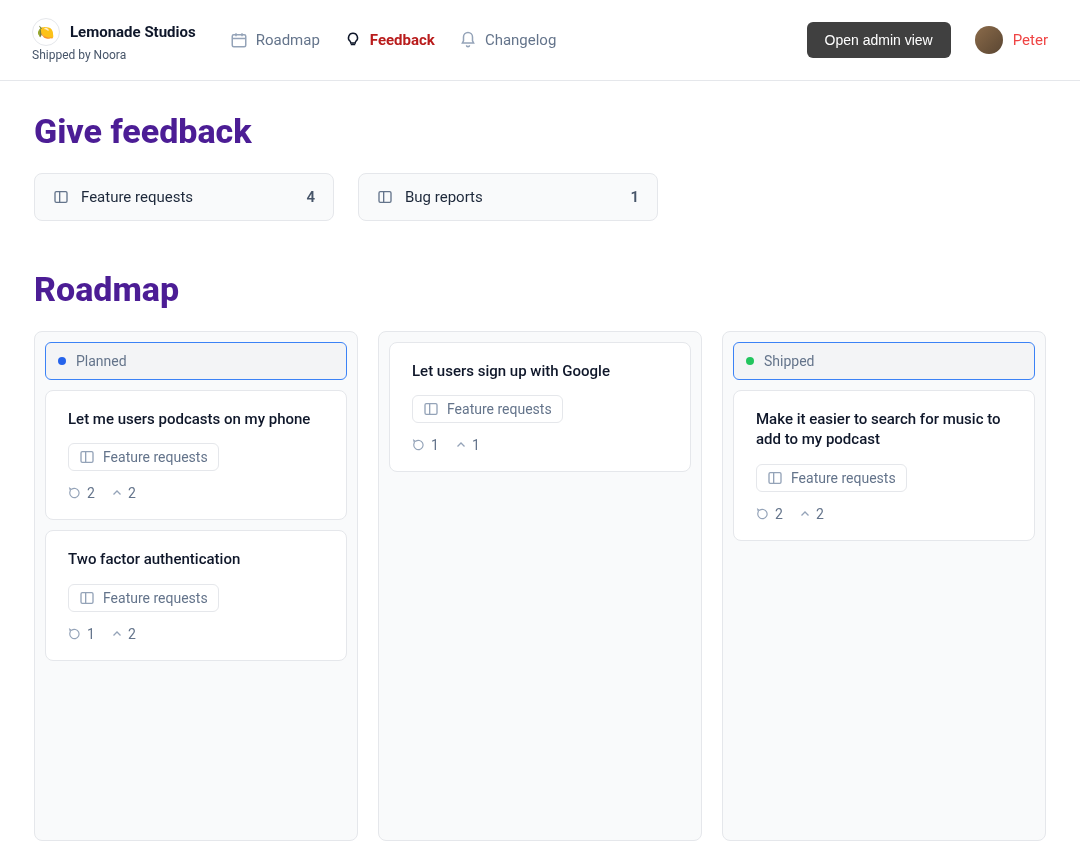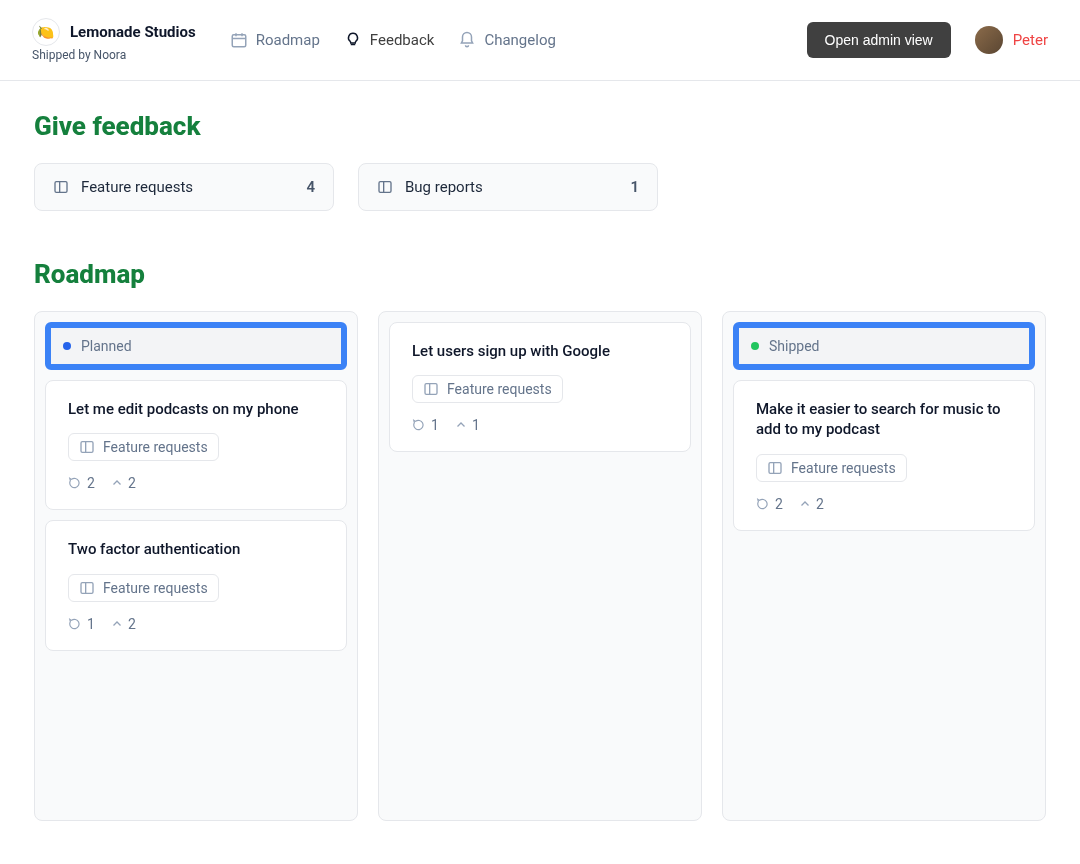--- a/index.html
+++ b/index.html
@@ -45,21 +45,21 @@
     margin-left: 10px;
   }
   .nav-item {
     display: flex;
     align-items: center;
     gap: 8px;
     font-size: 15px;
     color: #64748b;
     cursor: pointer;
   }
-  .nav-item.active { color:#404040; font-weight:400; }
+  .nav-item.active { color:#b91c1c; font-weight:700; }
   .spacer { flex: 1; }
   .admin-btn {
     background: #404040;
     color: #fff;
     border: none;
     padding: 10px 18px;
     border-radius: 6px;
     font-size: 14px;
     font-weight: 500;
     cursor: pointer;
@@ -71,21 +71,21 @@
     cursor: pointer;
   }
   .avatar {
     width: 28px;
     height: 28px;
     border-radius: 50%;
     background: linear-gradient(135deg,#8b6b4a,#5a4632);
   }
   .user-name { font-size: 15px; color:#ef4444; }
   .content { padding: 30px 34px 40px; }
-  h1.section-title { font-size: 26px; font-weight: 800; color:#15803d; margin-bottom: 22px; }
+  h1.section-title { font-size: 34px; font-weight: 800; color:#4c1d95; margin-bottom: 22px; }
   .feedback-cards { display: flex; gap: 24px; margin-bottom: 48px; }
   .fb-card {
     flex: 0 0 300px;
     border: 1px solid #e5e7eb;
     border-radius: 8px;
     padding: 14px 18px;
     display: flex;
     align-items: center;
     gap: 12px;
     background:#f9fafb;
@@ -104,21 +104,21 @@
     min-height: 510px;
     display:flex;
     flex-direction:column;
     gap:10px;
   }
   .col-header {
     display:flex;
     align-items:center;
     gap:10px;
     padding: 10px 12px;
-    border:6px solid #3b82f6;
+    border:1px solid #3b82f6;
     border-radius:6px;
     background:#f3f4f6;
   }
   .dot { width:8px; height:8px; border-radius:50%; }
   .dot-blue { background:#2563eb; }
   .dot-amber { background:#f59e0b; }
   .dot-green { background:#22c55e; }
   .col-title { font-size:14px; color:#64748b; }
   .card {
     background:#fff;
@@ -221,21 +221,21 @@
 
   <div class="columns">
 
     <div class="col">
       <div class="col-header">
         <div class="dot dot-blue"></div>
         <div class="col-title">Planned</div>
       </div>
 
       <div class="card">
-        <div class="card-title">Let me edit podcasts on my phone</div>
+        <div class="card-title">Let me users podcasts on my phone</div>
         <div class="tag">
           <svg class="board-icon" viewBox="0 0 24 24" width="14" height="14" fill="none" stroke="#94a3b8" stroke-width="2">
               <rect x="3" y="4" width="18" height="16" rx="2"></rect>
               <line x1="10" y1="4" x2="10" y2="20"></line>
             </svg>
           <span>Feature requests</span>
         </div>
         <div class="stats">
           <div class="stat">
             <svg width="14" height="14" viewBox="0 0 24 24" fill="none" stroke="#94a3b8" stroke-width="2">

